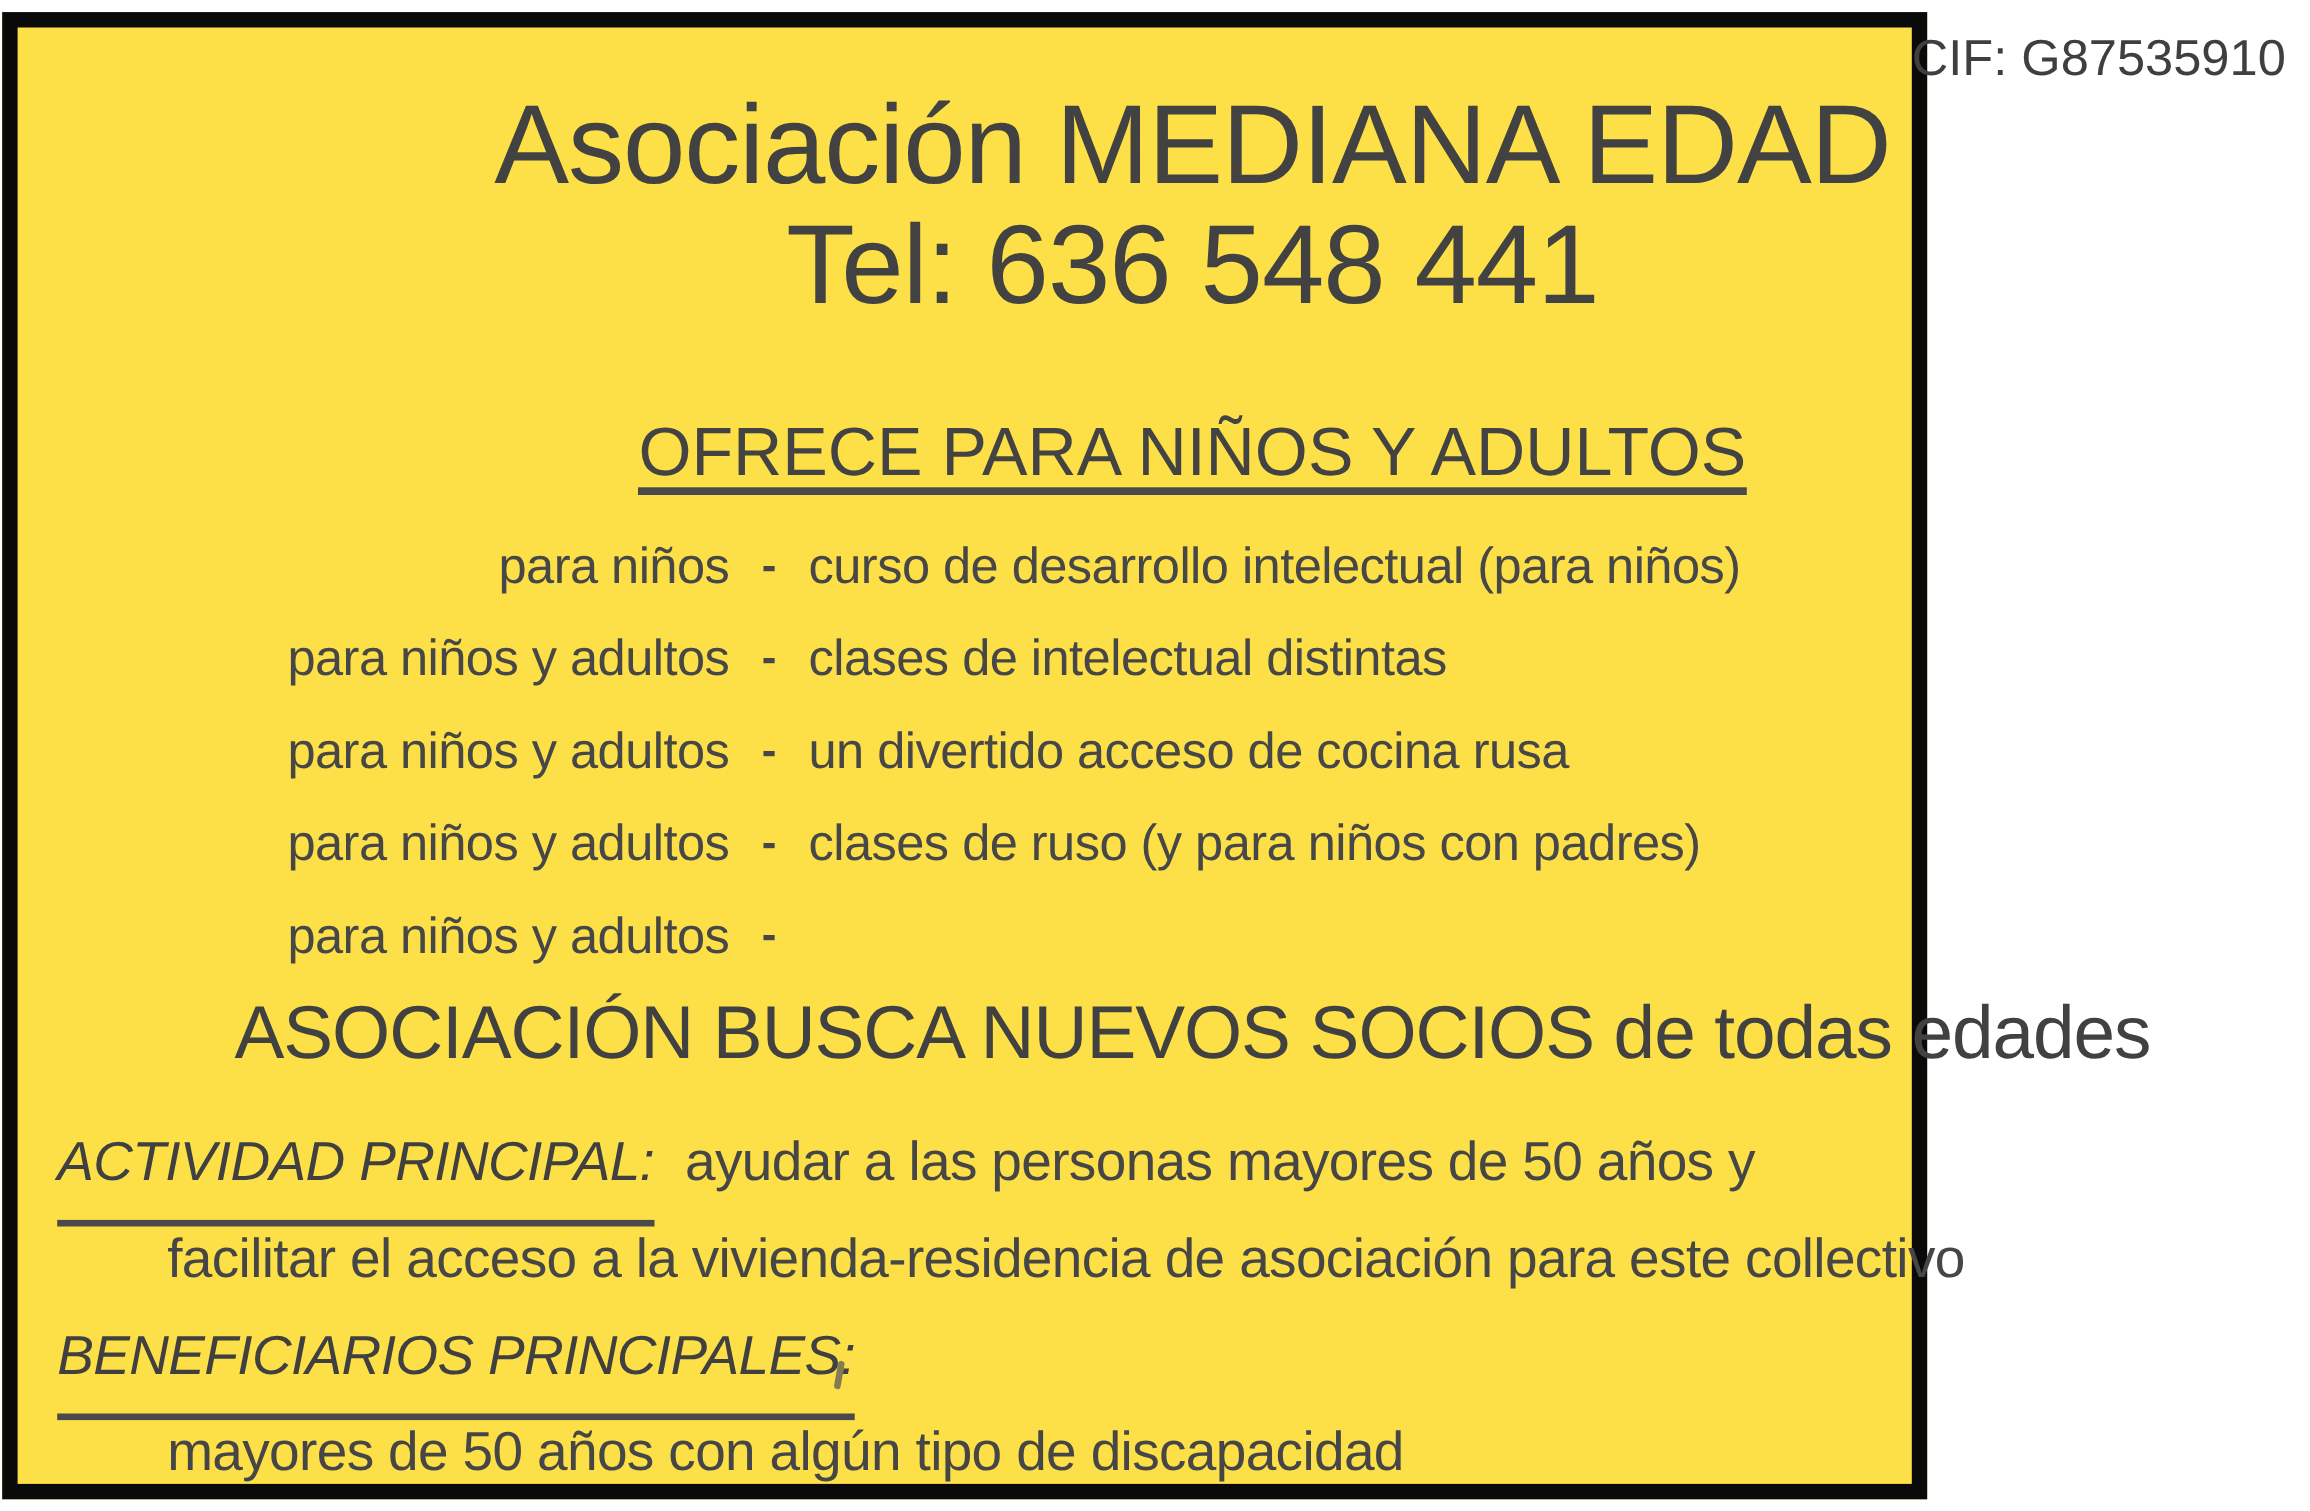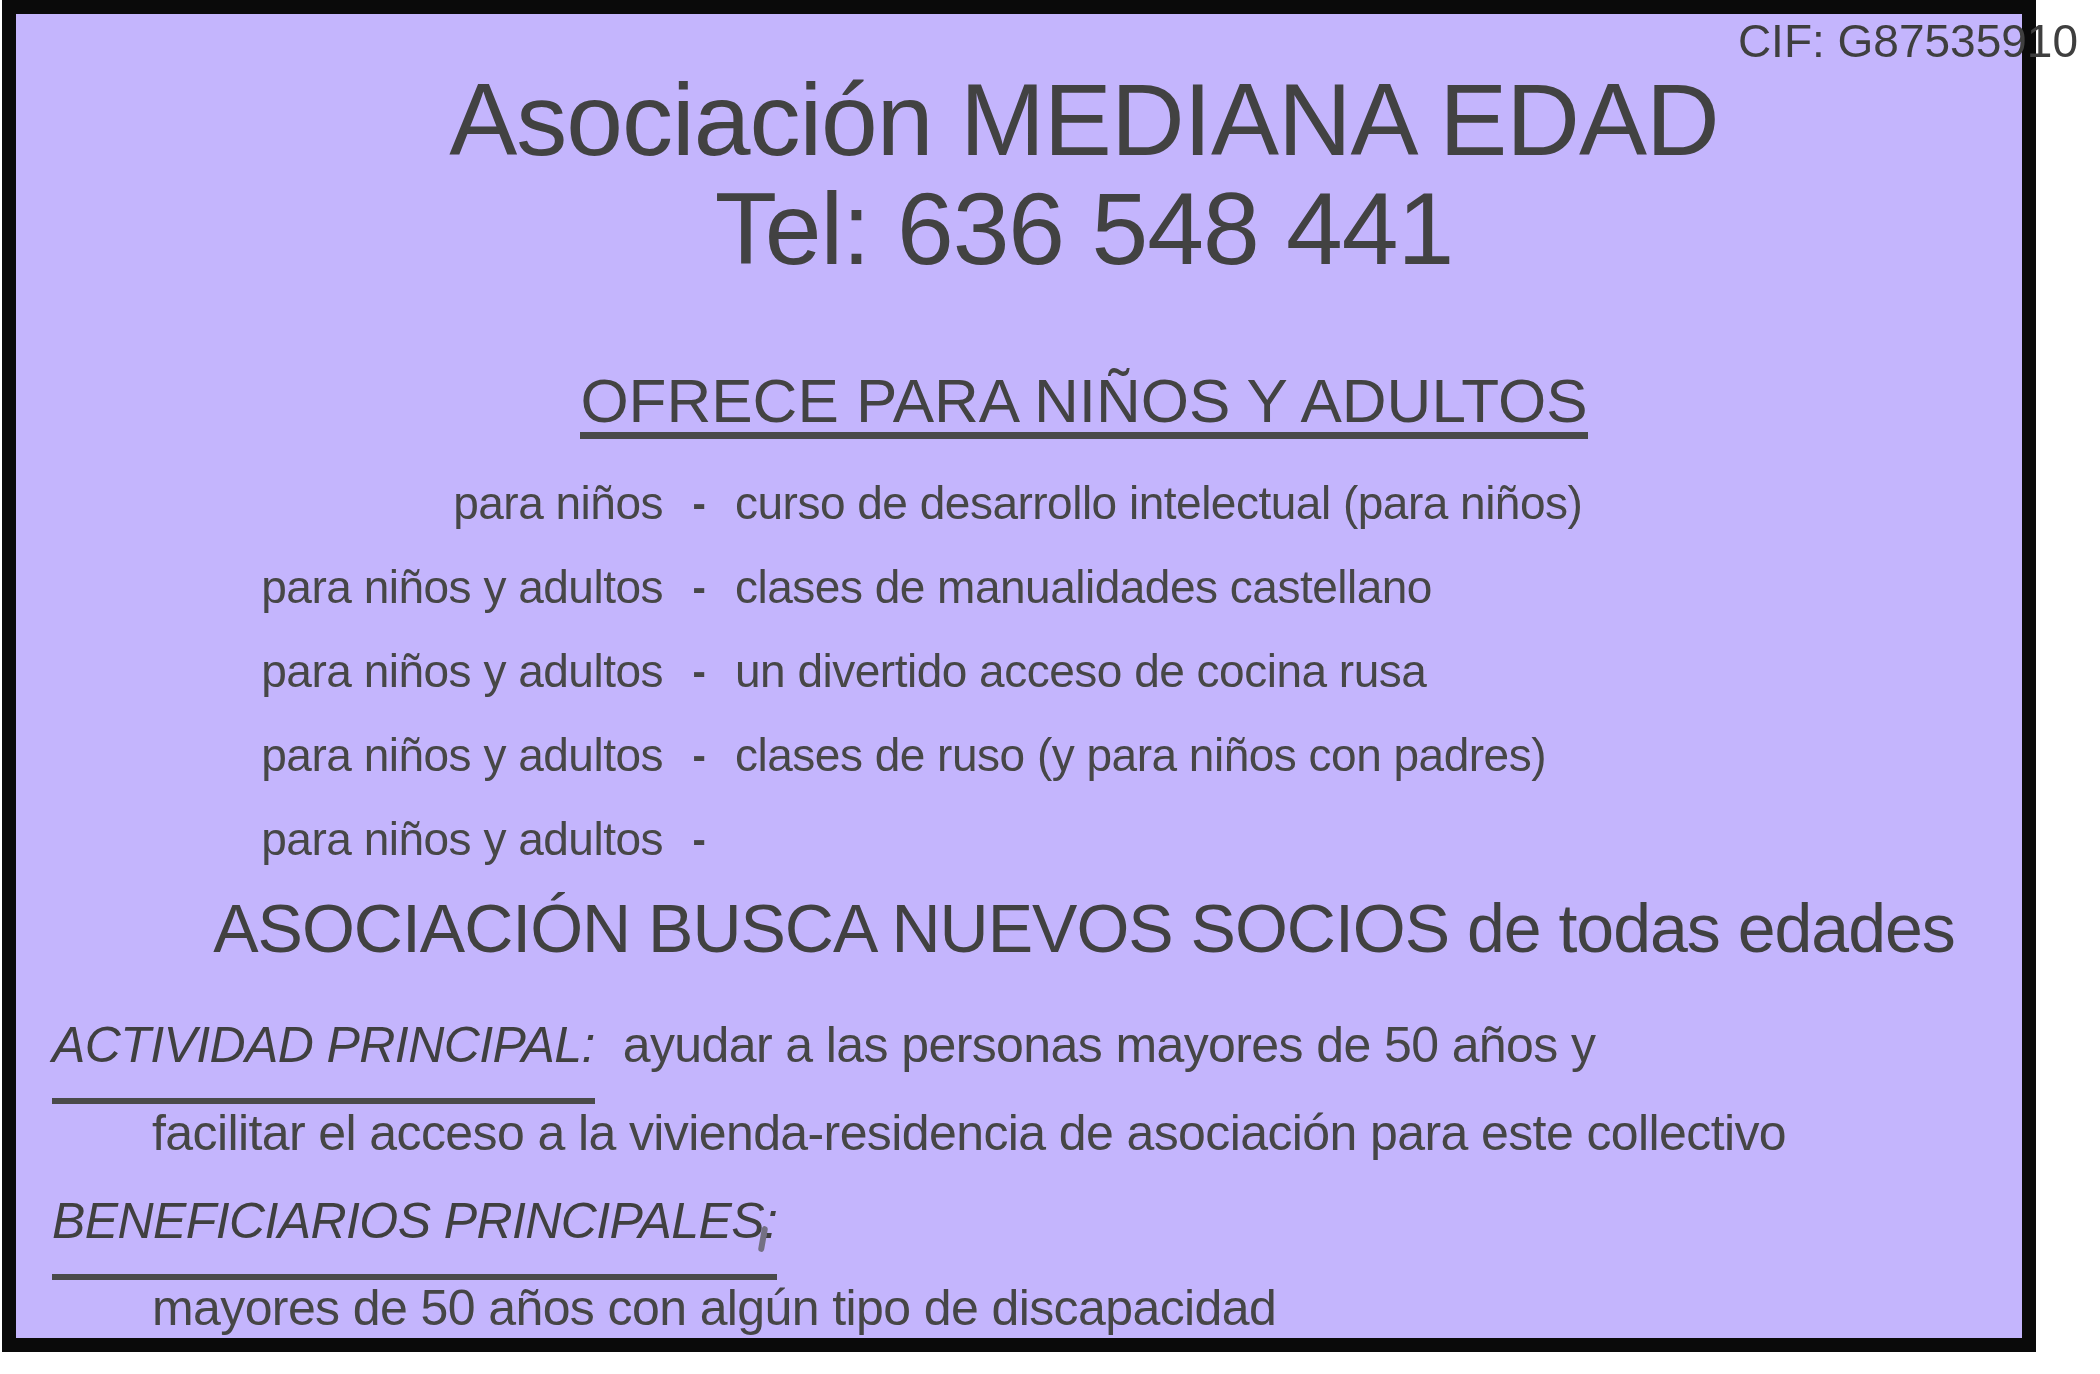--- a/index.html
+++ b/index.html
@@ -8,26 +8,26 @@
     width: 2100px;
     height: 1374px;
     background: #ffffff;
     font-family: "Liberation Sans", sans-serif;
     color: #454545;
     overflow: hidden;
   }
   .sheet {
     position: absolute;
     left: 2px;
-    top: 0;
-    width: 2034px;
+    top: 11px;
+    width: 1750px;
     height: 1352px;
     box-sizing: border-box;
     border: 14px solid #0a0a0a;
-    background: #c4b5fd;
+    background: #fde047;
   }
   .inner {
     position: absolute;
     left: 14px; 
     top: 0;
     width: 2068px;
     height: 1324px;
   }
   .abs { position: absolute; white-space: nowrap; }
 
@@ -154,21 +154,21 @@
 
     <div class="abs offers-list">
       <div class="offer-row">
         <span class="offer-audience">para niños</span>
         <span class="offer-sep">-</span>
         <span class="offer-activity">curso de desarrollo intelectual (para niños)</span>
       </div>
       <div class="offer-row">
         <span class="offer-audience">para niños y adultos</span>
         <span class="offer-sep">-</span>
-        <span class="offer-activity">clases de manualidades castellano</span>
+        <span class="offer-activity">clases de intelectual distintas</span>
       </div>
       <div class="offer-row">
         <span class="offer-audience">para niños y adultos</span>
         <span class="offer-sep">-</span>
         <span class="offer-activity">un divertido acceso de cocina rusa</span>
       </div>
       <div class="offer-row">
         <span class="offer-audience">para niños y adultos</span>
         <span class="offer-sep">-</span>
         <span class="offer-activity">clases de ruso (y para niños con padres)</span>

